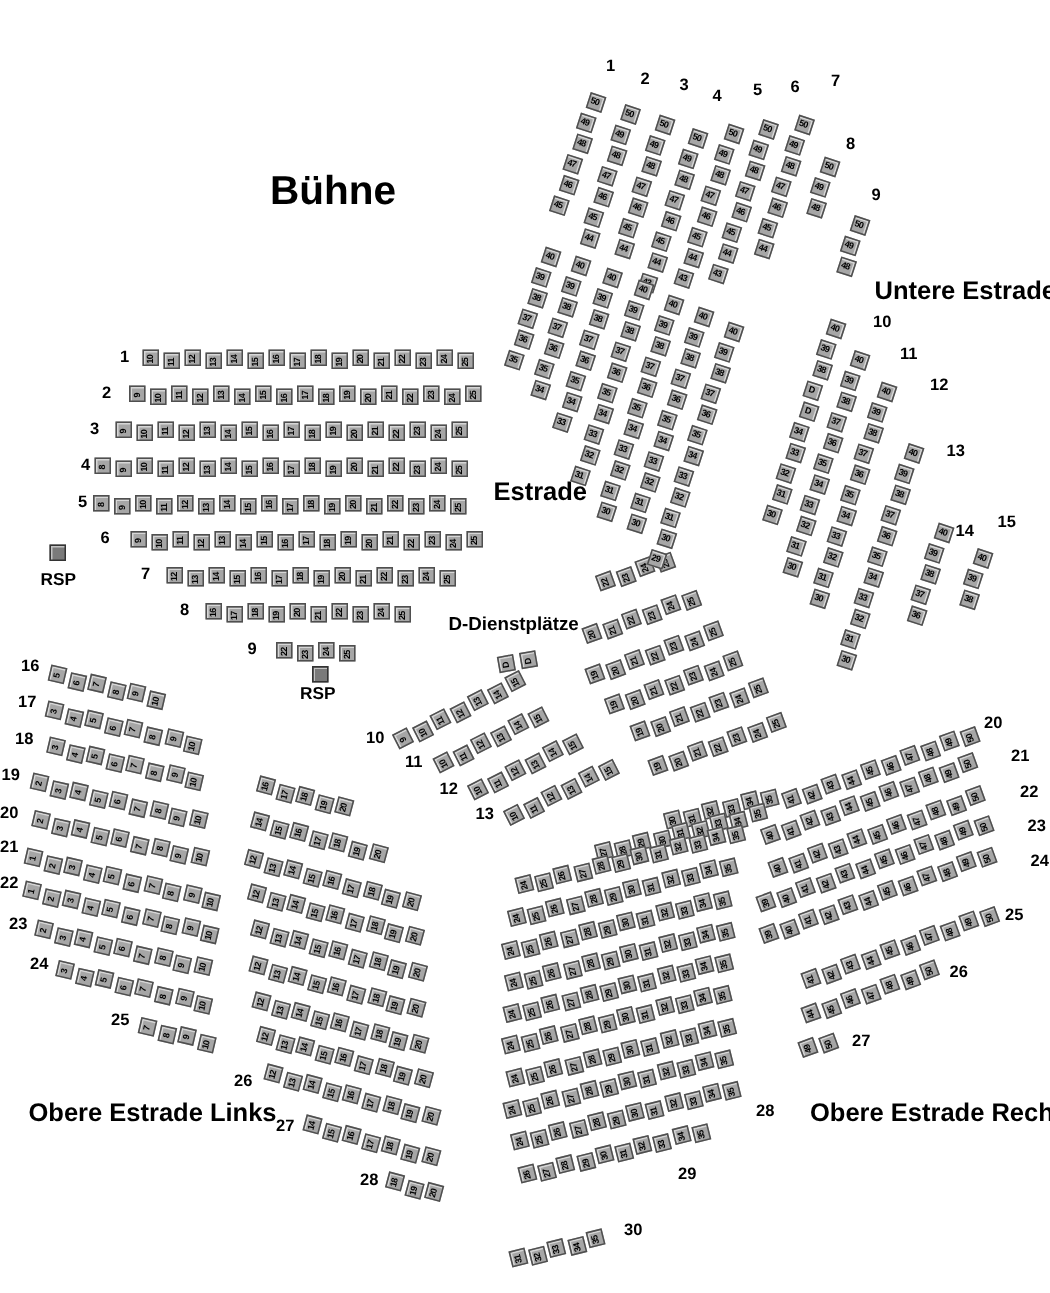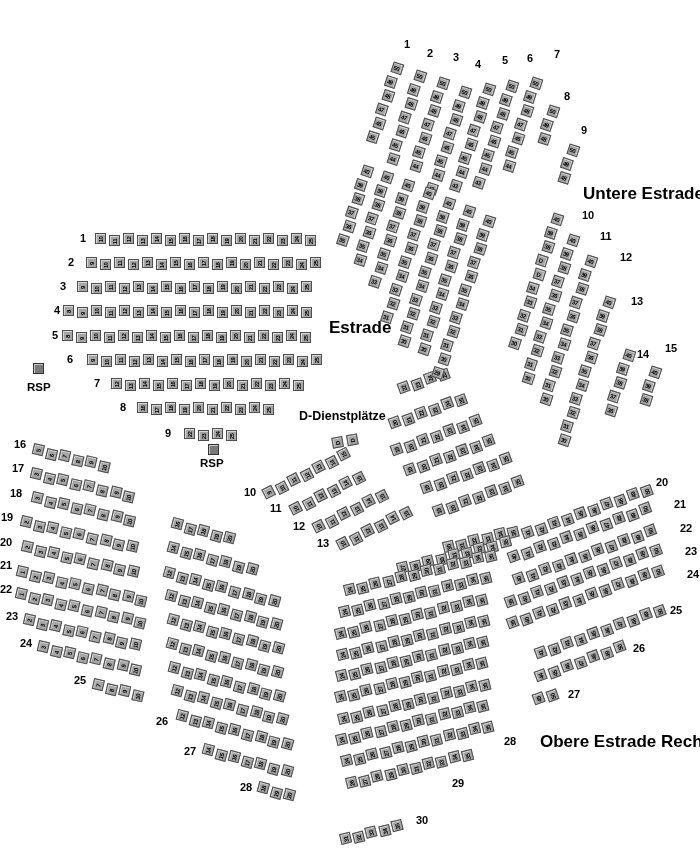--- a/index.html
+++ b/index.html
@@ -24,22 +24,24 @@
   .seat .num{position:absolute;left:0;top:0;width:11px;height:11px;
         display:block;text-align:center;line-height:11px;
         font-size:6px;font-weight:bold;color:#000;
         transform:rotate(-90deg);letter-spacing:-0.5px;
         font-family:"Liberation Sans",sans-serif;}
 </style>
 </head>
 <body>
 
 <div id="canvas">
+  <div class="seclab" id="buehne">Bühne</div>
   <div class="seclab" id="parkett">Estrade</div>
   <div class="seclab" id="untere">Untere Estrade</div>
+  <div class="seclab" id="oel">Obere Estrade Links</div>
   <div class="seclab" id="oer">Obere Estrade Rechts</div>
   <div class="seclab" id="dienst">D-Dienstplätze</div>
   <div class="seclab" id="rsp1">RSP</div>
   <div class="seclab" id="rsp2">RSP</div>
 <div class="rlab" style="left: 80px; top: 232px;">1</div>
     <div class="seat-row" style="left: 95px; top: 233px; transform: rotate(0deg);">
       <div class="seat" style="left: 0px; top: 0px;">
         <span class="num">10</span>
       </div>
       <div class="seat" style="left: 14px; top: 2px;">

